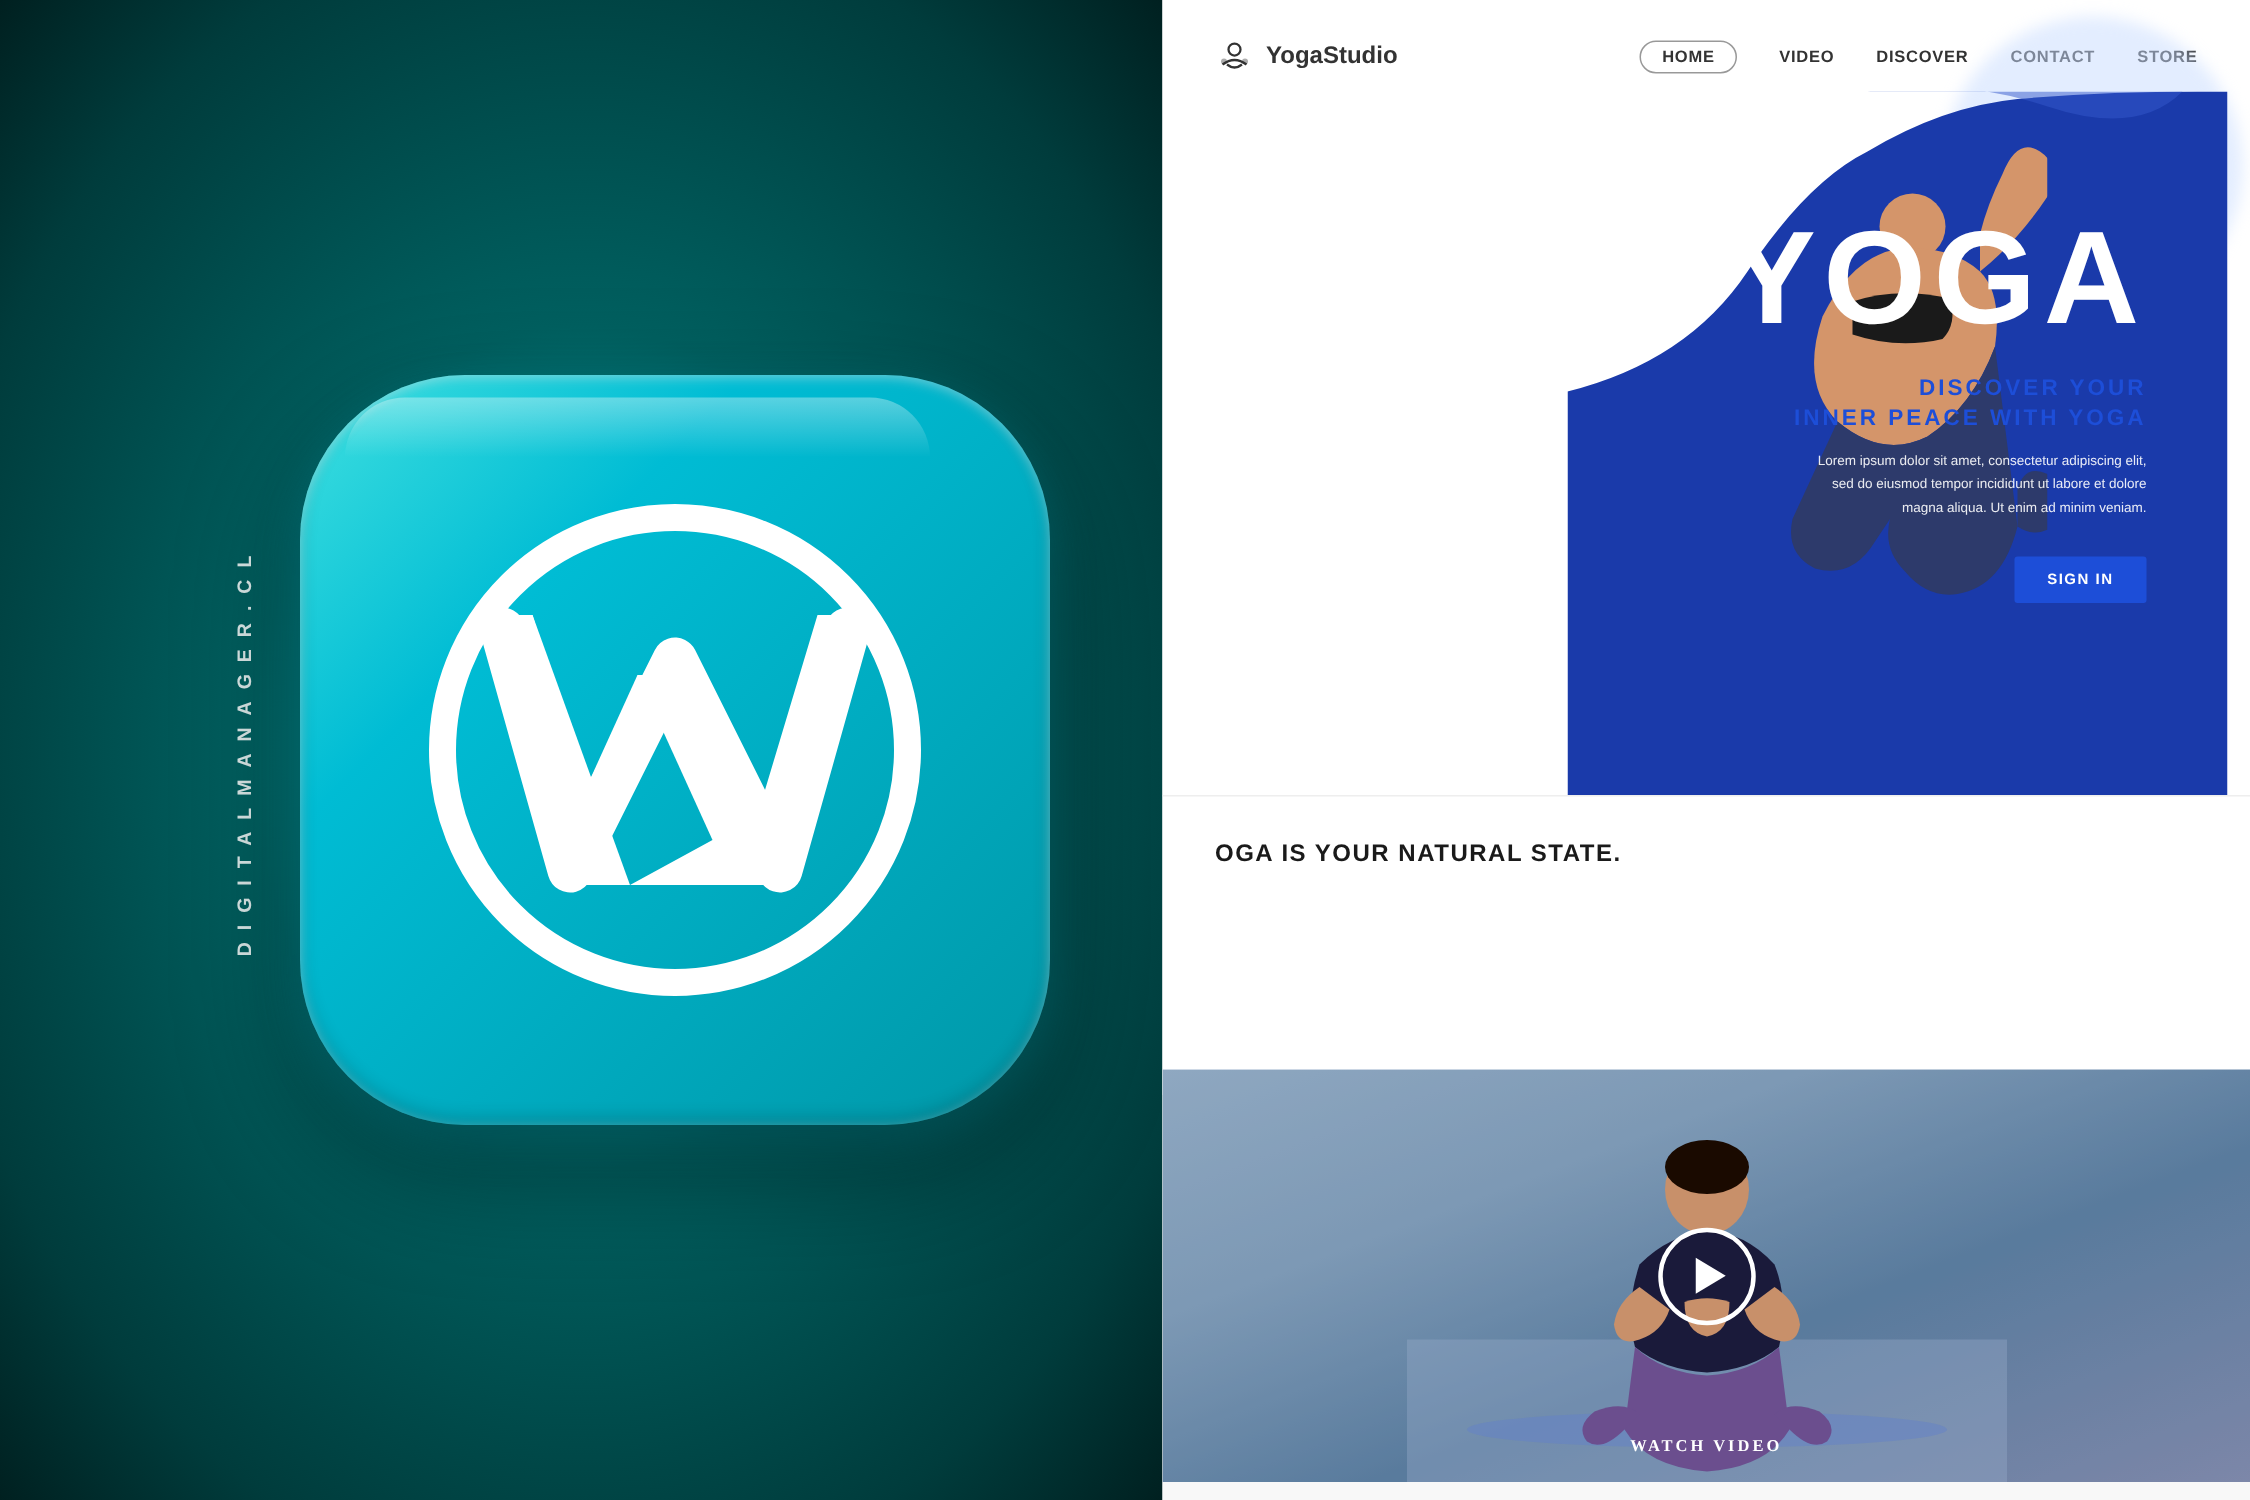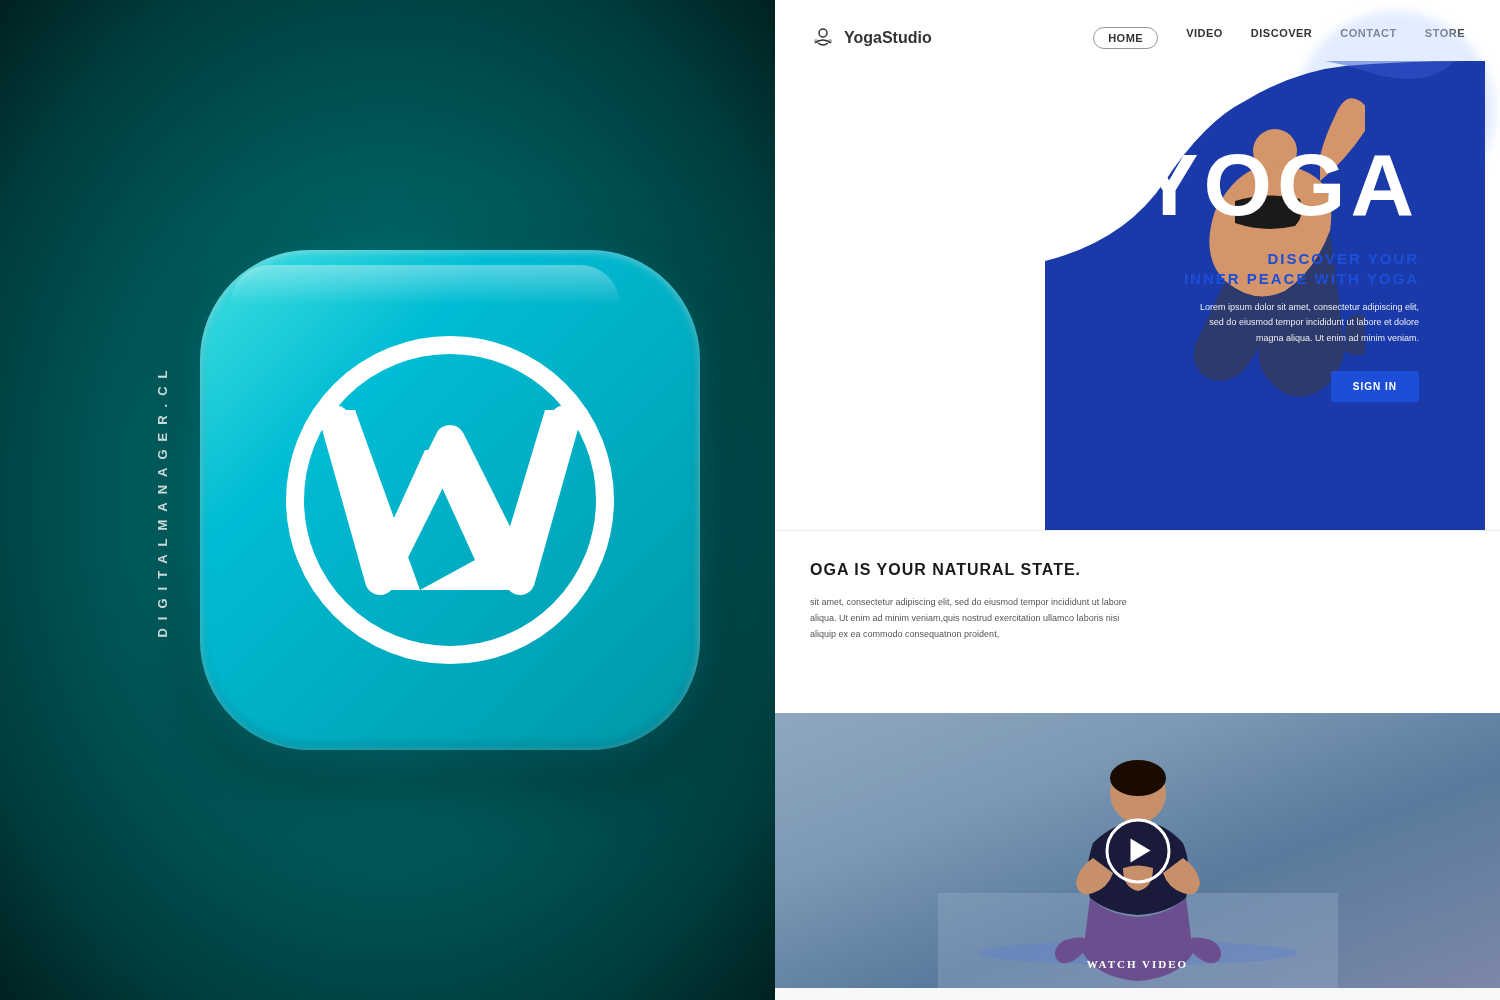--- a/index.html
+++ b/index.html
@@ -112,21 +112,21 @@
       display: flex;
       align-items: center;
       gap: 8px;
       font-size: 16px;
       font-weight: 600;
       color: #333;
     }
 
     .nav-links {
       display: flex;
-      align-items: flex-start;
+      align-items: center;
       gap: 28px;
     }
 
     .nav-link {
       font-size: 11px;
       font-weight: 600;
       color: #333;
       text-decoration: none;
       letter-spacing: 0.5px;
     }
@@ -149,21 +149,21 @@
       position: absolute;
       right: -20px;
       top: -10px;
       width: 440px;
       height: 490px;
     }
 
     
     .hero-text {
       position: absolute;
-      right: 16px;
+      right: 4px;
       top: 30px;
       width: 440px;
       padding: 40px 30px 30px 30px;
       z-index: 10;
       text-align: right;
     }
 
     .yoga-main-title {
       font-size: 88px;
       font-weight: 900;
@@ -392,23 +392,20 @@
 sed do eiusmod tempor incididunt ut labore et dolore
 magna aliqua. Ut enim ad minim veniam.</div>
         <button class="sign-in-btn">SIGN IN</button>
       </div>
 
     </div>
   </div>
 
   <div class="website-bottom">
     <div class="natural-state-title">OGA IS YOUR NATURAL STATE.</div>
-    <div class="natural-state-text" style="white-space: pre-line;">sit amet, consectetur adipiscing elit, sed do eiusmod tempor incididunt ut labore
-aliqua. Ut enim ad minim veniam,quis nostrud exercitation ullamco laboris nisi
-aliquip ex ea commodo consequatnon proident,</div>
   </div>
 
   <div class="video-section">
     <div class="video-overlay"></div>
 
     <svg style="position:absolute;bottom:0;left:50%;transform:translateX(-50%);width:400px;height:275px;" viewBox="0 0 400 275">
 
       <rect x="0" y="180" width="400" height="95" fill="rgba(150,170,200,0.4)"></rect>
 
       <ellipse cx="200" cy="240" rx="160" ry="12" fill="rgba(100,130,200,0.5)"></ellipse>

